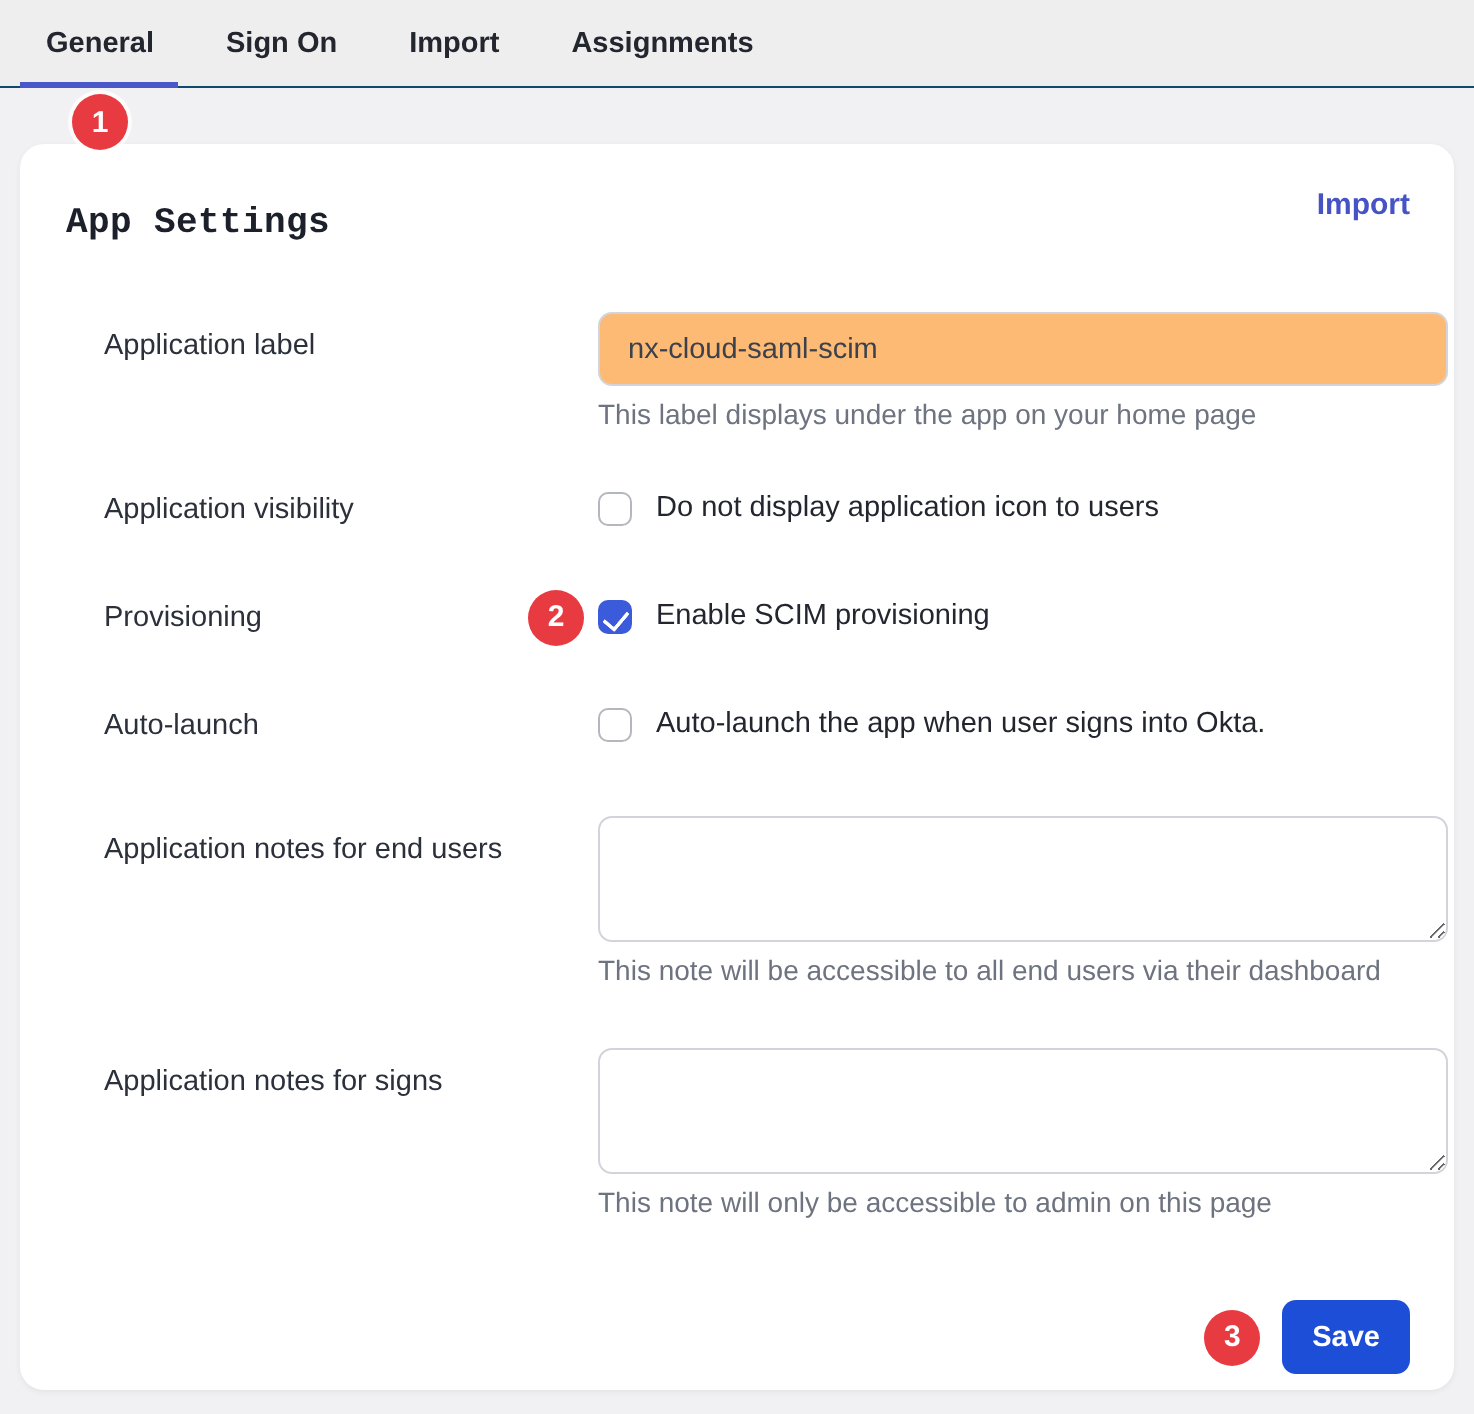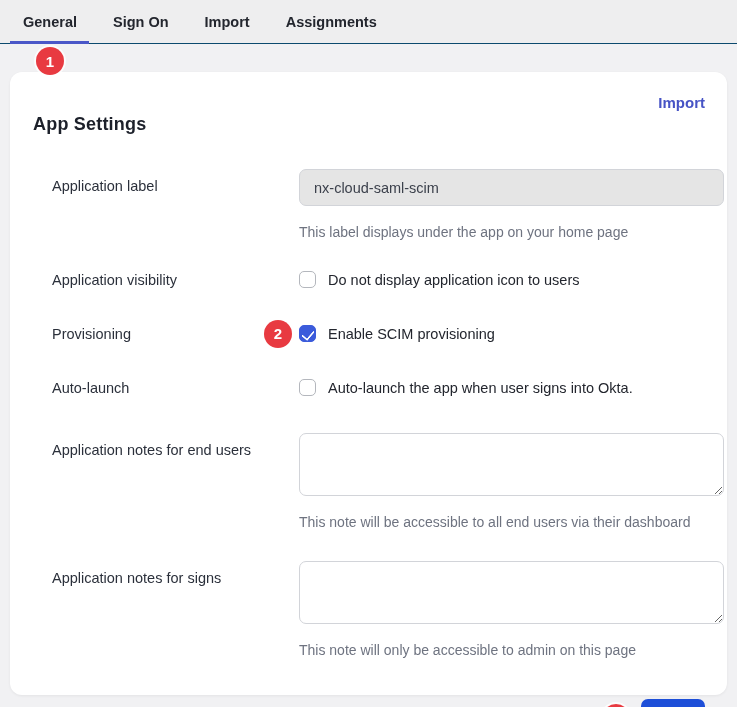--- a/index.html
+++ b/index.html
@@ -73,21 +73,22 @@
     display:flex;
     justify-content:space-between;
     align-items:flex-start;
     margin-bottom:34px;
   }
   .card-title {
     font-size:18px;
     font-weight:700;
     color:#1c202a;
     letter-spacing:.2px;
-    margin-top:20px;
+    margin-top:8px;
+    font-family:Liberation Mono, monospace;
   }
   .cancel-link {
     font-size:15px;
     font-weight:700;
     color:#4653c5;
     text-decoration:none;
     cursor:pointer;
   }
 
   
@@ -105,49 +106,49 @@
 
   .text-input {
     width:425px;
     height:37px;
     border:1px solid #d2d4d9;
     border-radius:7px;
     padding:0 14px;
     font-size:14.5px;
     font-family:"Liberation Sans", sans-serif;
     color:#3c414c;
-    background:#e5e5e5;
+    background:#fdba74;
     outline:none;
   }
   .note-area {
     width:425px;
     height:63px;
     border:1px solid #d2d4d9;
     border-radius:7px;
     padding:8px 12px;
     font-size:14.5px;
     font-family:"Liberation Sans", sans-serif;
     color:#3c414c;
     resize:both;
     outline:none;
     display:block;
   }
   .helper {
     font-size:14px;
     color:#6e7380;
-    margin-top:18px;
+    margin-top:6px;
   }
 
   .row-gap-lg { margin-bottom:31px; }
   .row-gap-cb { margin-bottom:37px; }
 
   
   .cb-wrap {
     display:flex;
-    align-items:center;
+    align-items:flex-start;
     position:relative;
   }
   .checkbox {
     width:17px; height:17px;
     border:1.5px solid #b4b7bd;
     border-radius:5px;
     background:#fff;
     cursor:pointer;
     flex:0 0 auto;
     position:relative;

